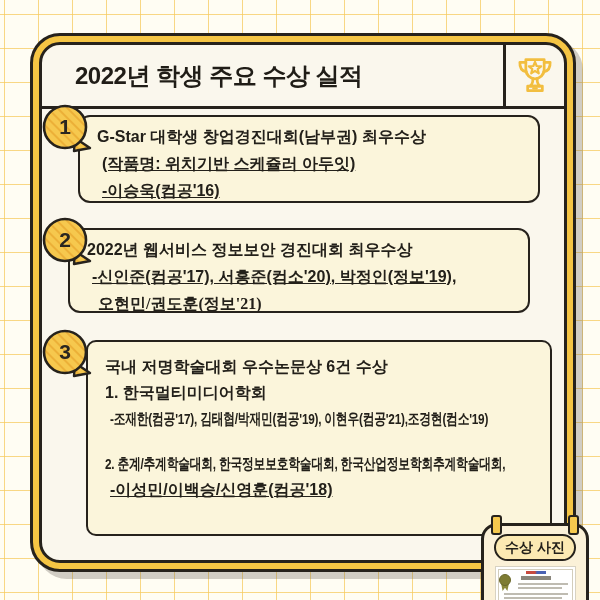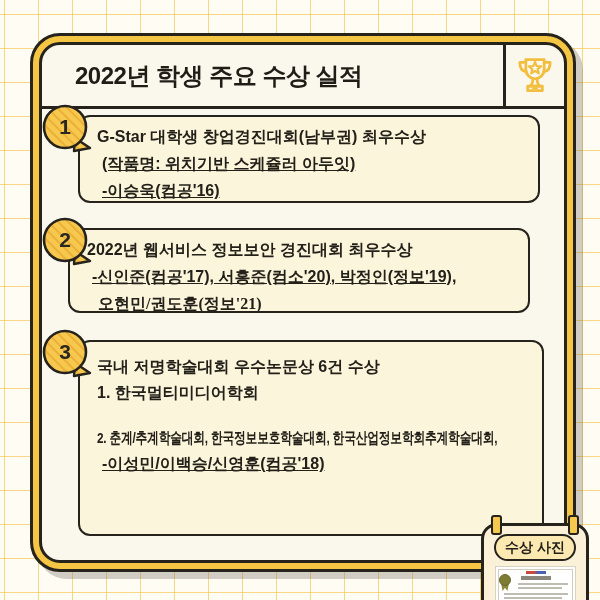--- a/index.html
+++ b/index.html
@@ -44,21 +44,21 @@
   }
   
   .award-box {
     position:absolute;
     background:#FBF5DB; border:2.5px solid #26221C; border-radius:12px;
     padding:6px 10px 0 17px; overflow:hidden;
     font-size:16px; font-weight:700; color:#23201A; line-height:27px;
   }
   .box1 { left:36px; top:70px;  width:462px; height:88px; }
   .box2 { left:26px; top:183px; width:462px; height:85px; }
-  .box3 { left:36px; top:295px; width:466px; height:196px; line-height:26px; padding-top:12px; }
+  .box3 { left:44px; top:295px; width:466px; height:196px; line-height:26px; padding-top:12px;border-radius:10px; }
   .line { display:block; }
   .indent1 { padding-left:5px;text-decoration:underline; }
   .indent2 { padding-left:11px;font-family:Liberation Serif, serif; }
   .compressed {
     display:inline-block; white-space:nowrap;
     transform:scaleX(.76); transform-origin:0 50%;
     font-size:15.5px; letter-spacing:-.3px;
   }
   .spacer { height:19px; }
   
@@ -183,20 +183,21 @@
         <svg viewBox="0 0 52 52">
           <path d="M33 34 L48 44 L32 47 Z" fill="url(#hatch)" stroke="#26221C" stroke-width="2.4" stroke-linejoin="round"></path>
           <circle cx="23" cy="23" r="21" fill="url(#hatch)" stroke="#26221C" stroke-width="2.6"></circle>
         </svg>
         <span class="num">2</span>
       </div>
 
       <div class="award-box box3">
         <span class="line">국내 저명학술대회 우수논문상 6건 수상</span>
         <span class="line">1. 한국멀티미디어학회</span>
+        <span class="line indent1"><span class="compressed">-조재한(컴공'17), 김태협/박재민(컴공'19), 이현우(컴공'21),조경현(컴소'19)</span></span>
         <div class="spacer"></div>
         <span class="line"><span class="compressed">2. 춘계/추계학술대회, 한국정보보호학술대회, 한국산업정보학회추계학술대회,</span></span>
         <span class="line indent1">-이성민/이백승/신영훈(컴공'18)</span>
       </div>
       <div class="badge badge3">
         <svg viewBox="0 0 52 52">
           <path d="M33 34 L48 44 L32 47 Z" fill="url(#hatch)" stroke="#26221C" stroke-width="2.4" stroke-linejoin="round"></path>
           <circle cx="23" cy="23" r="21" fill="url(#hatch)" stroke="#26221C" stroke-width="2.6"></circle>
         </svg>
         <span class="num">3</span>

